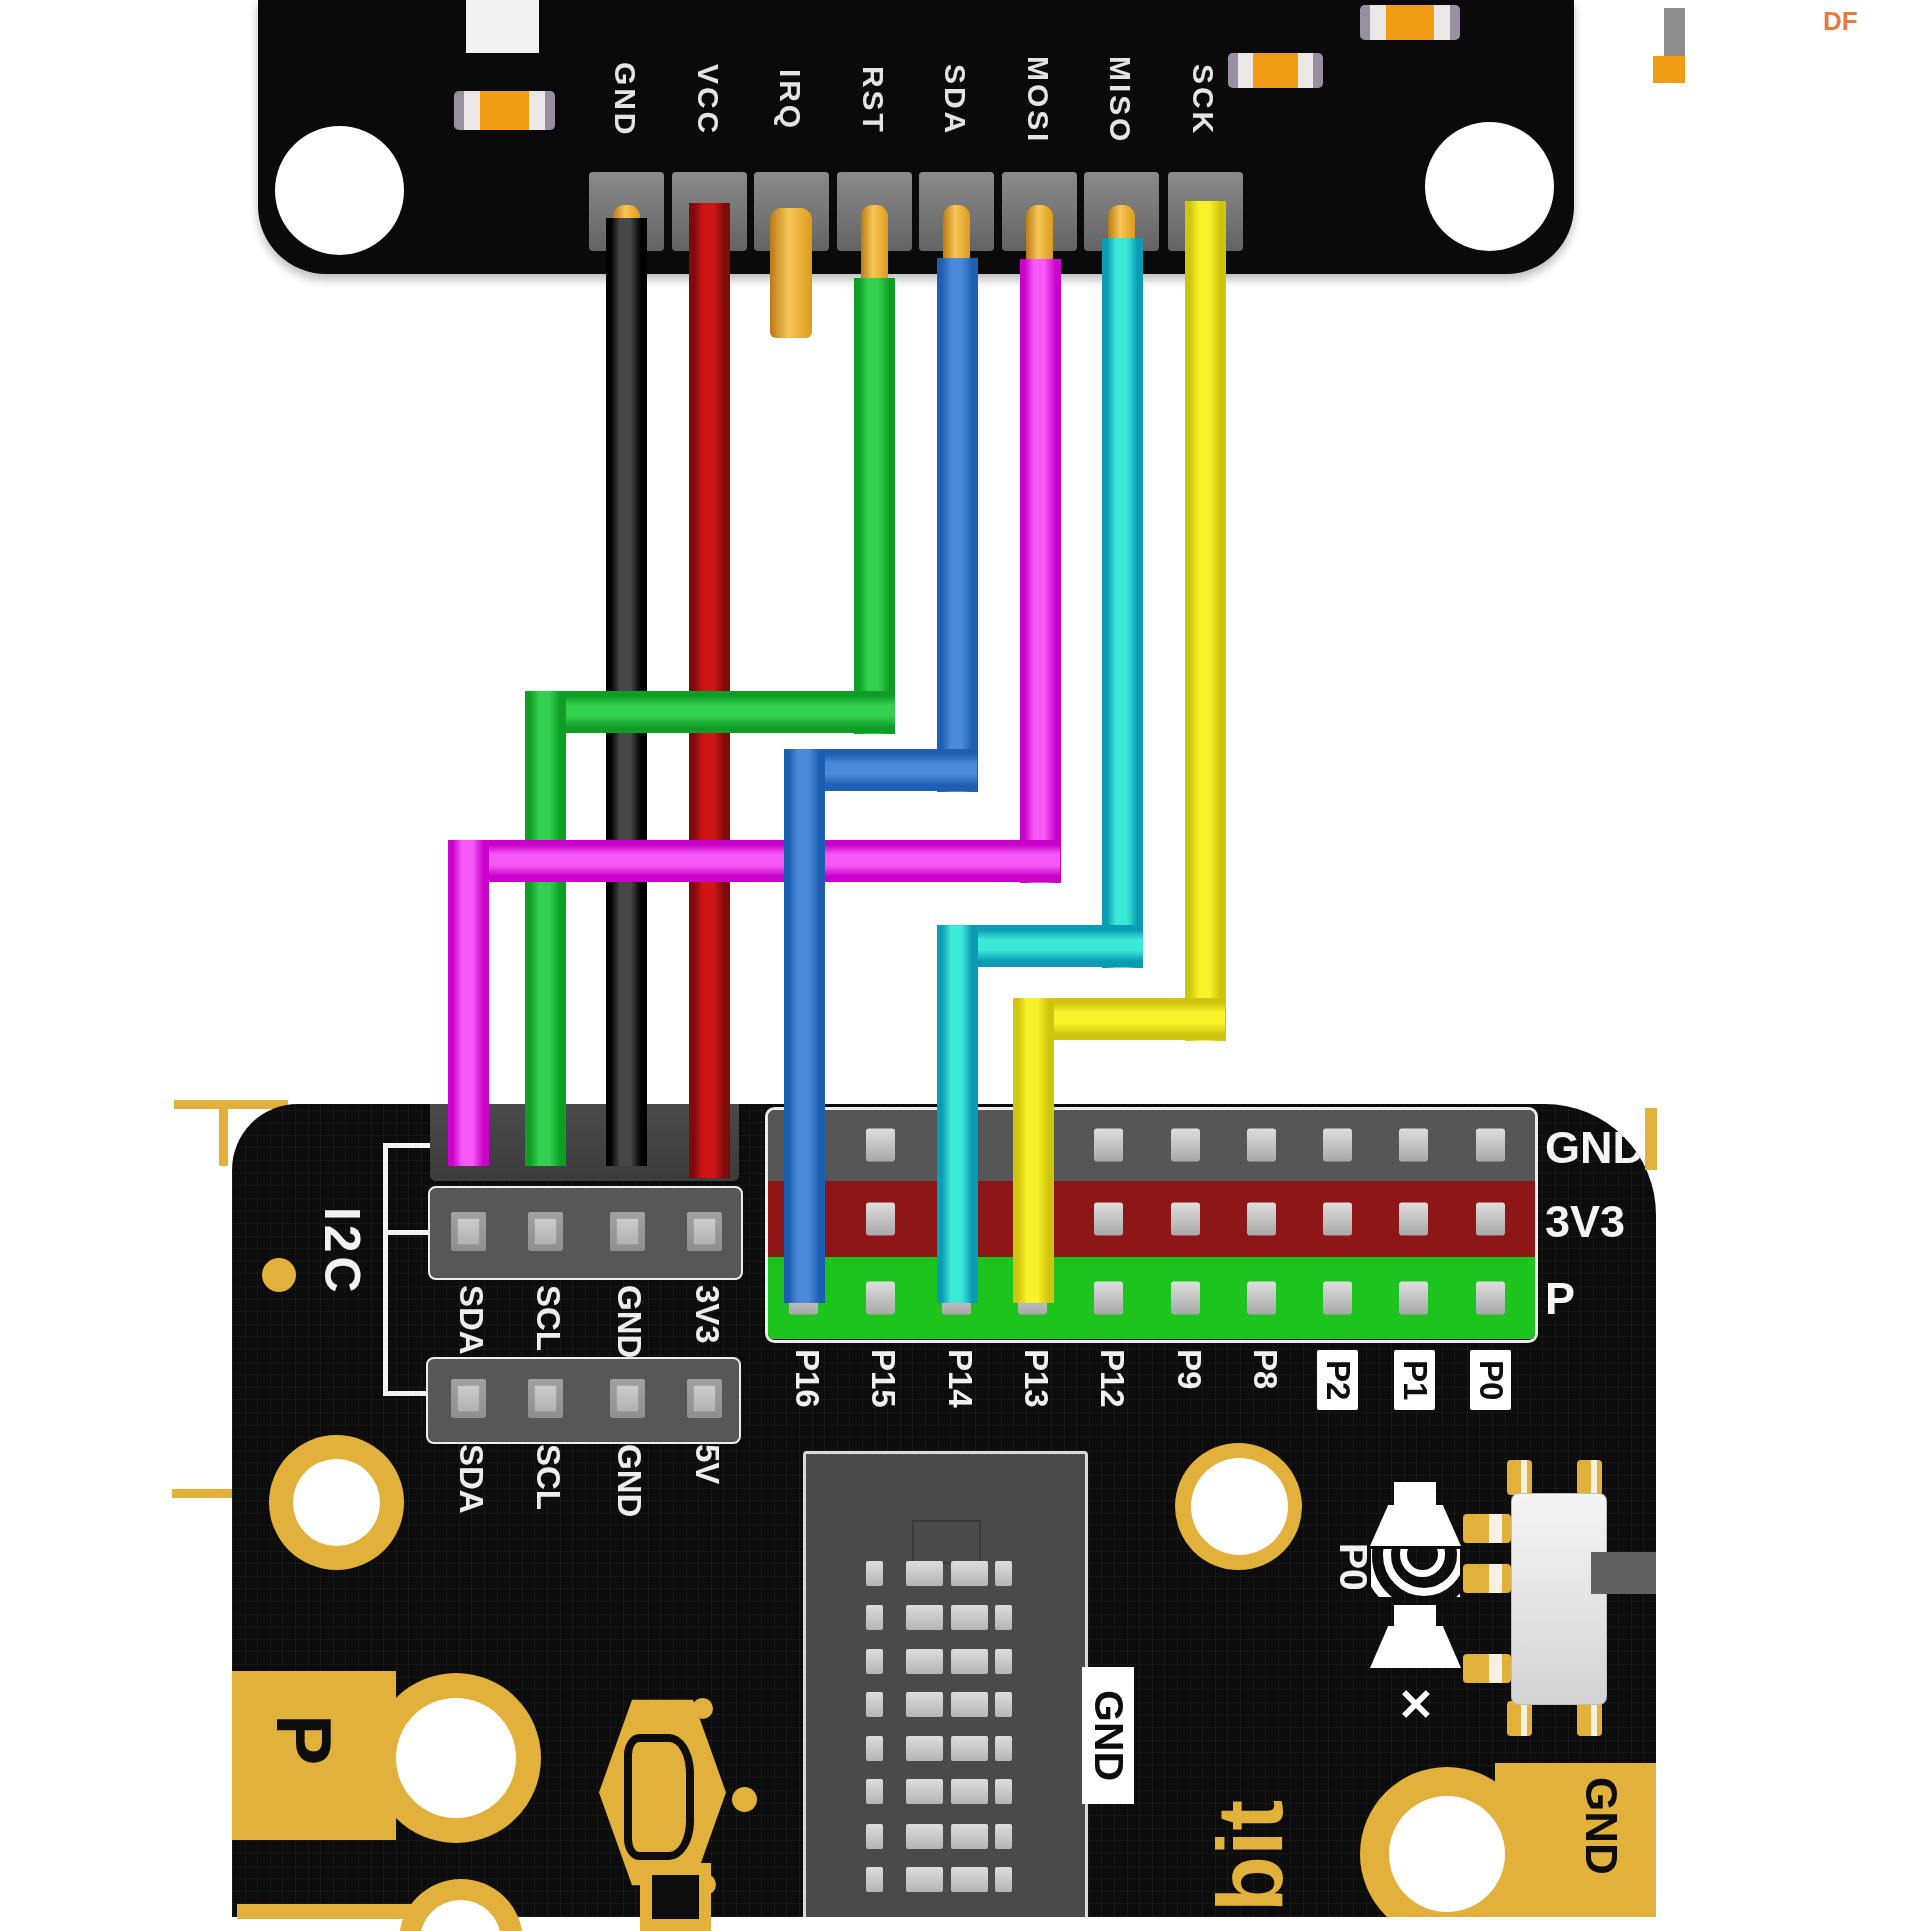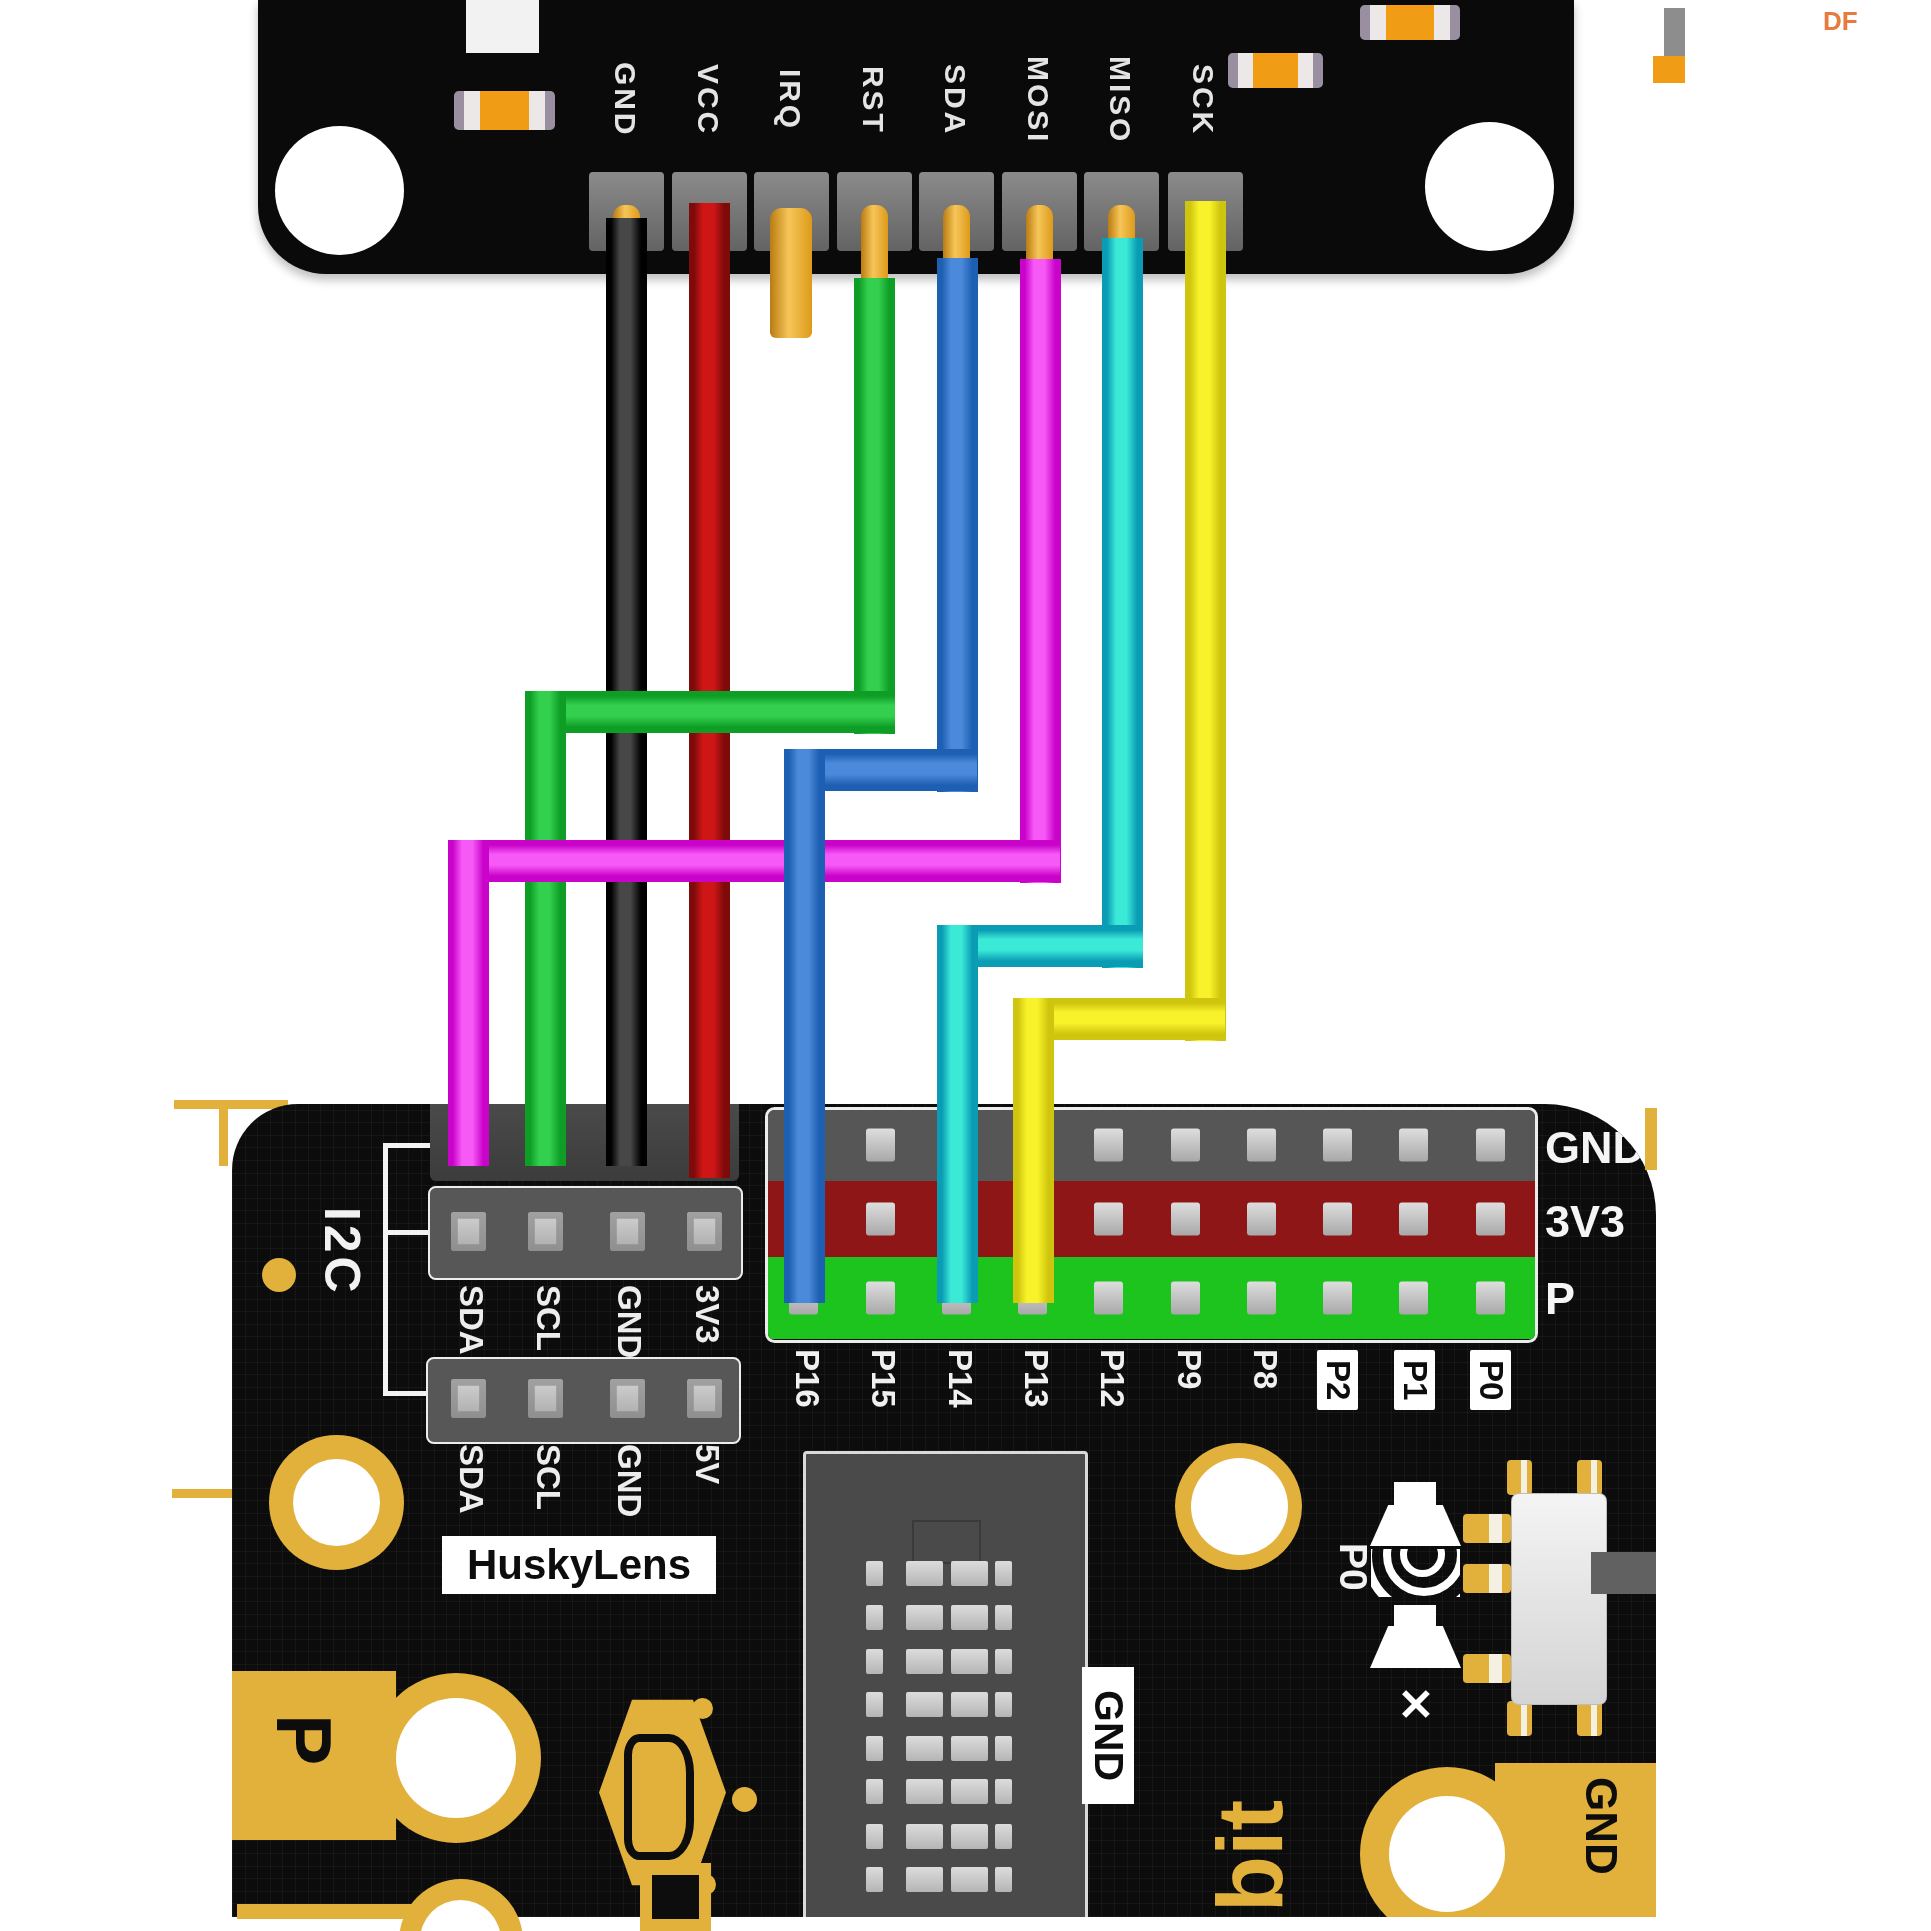--- a/index.html
+++ b/index.html
@@ -212,21 +212,20 @@
     <div class="abs hheader" style="left:194px;top:253px;width:311px;height:83px;"></div>
     <div class="abs hpad" style="left:219px;top:275px;"></div>
     <div class="abs hpad" style="left:296px;top:275px;"></div>
     <div class="abs hpad" style="left:378px;top:275px;"></div>
     <div class="abs hpad" style="left:455px;top:275px;"></div>
     <div class="abs vt hlabel" style="left:220px;top:340px;">SDA</div>
     <div class="abs vt hlabel" style="left:297px;top:340px;">SCL</div>
     <div class="abs vt hlabel" style="left:378px;top:340px;">GND</div>
     <div class="abs vt hlabel" style="left:456px;top:340px;">5V</div>
 
-    <div class="abs whitebox" style="left:210px;top:432px;width:274px;height:58px;font-size:42px;display:flex;align-items:center;justify-content:center;">HuskyLens</div>
 
     <div class="abs yellow circ" style="left:37px;top:331px;width:135px;height:135px;"></div>
     <div class="abs circ" style="left:61px;top:355px;width:87px;height:87px;background:#fff;"></div>
 
     <div class="abs yellow" style="left:0;top:567px;width:164px;height:169px;"></div>
     <div class="abs yellow circ" style="left:139px;top:569px;width:170px;height:170px;"></div>
     <div class="abs circ" style="left:164px;top:594px;width:120px;height:120px;background:#fff;"></div>
     <div class="abs vt" style="left:27px;top:610px;color:#0d0d0d;font-size:77px;font-weight:700;">P</div>
 
     <div class="abs" style="left:367px;top:592px;width:127px;height:193px;background:#e2b13c;clip-path:polygon(0 50%,26% 2%,74% 2%,100% 50%,74% 98%,26% 98%);"></div>

